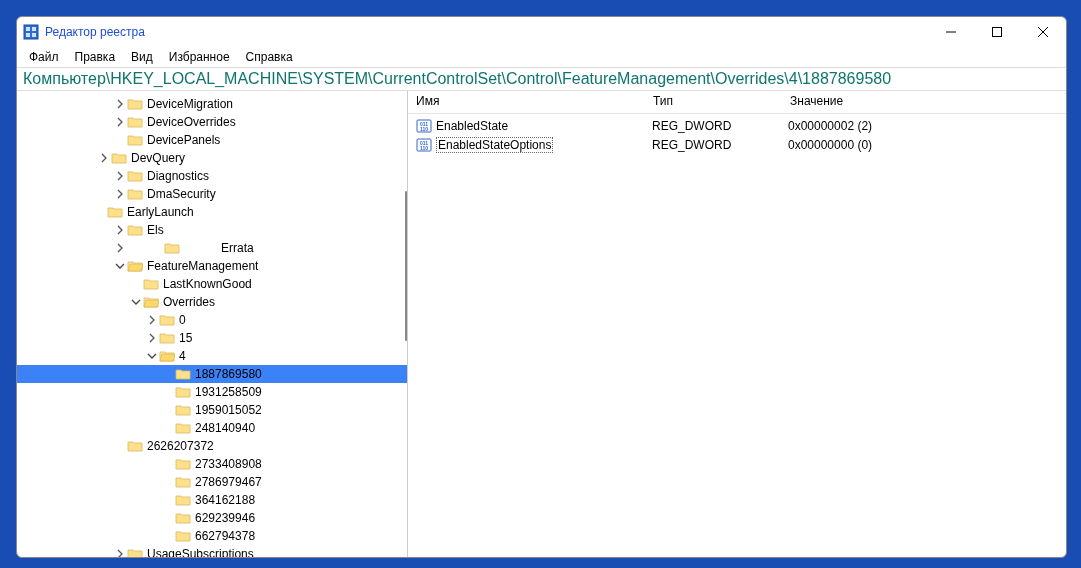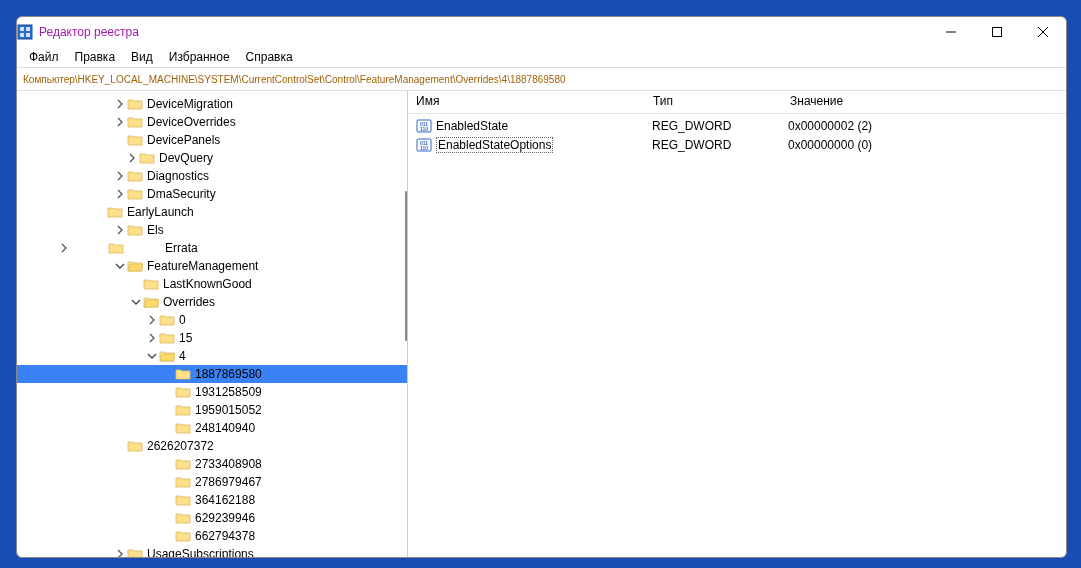--- a/index.html
+++ b/index.html
@@ -1,23 +1,23 @@
 <!DOCTYPE html>
 <html><head>
 <meta charset="utf-8">
 <style>
 html,body{margin:0;padding:0;font-family:"Segoe UI",Tahoma,sans-serif;font-size:12px;color:#000;background:#1a4db3;overflow:hidden;width:1081px;height:568px}
 .window{position:absolute;left:16px;top:16px;width:1049px;height:540px;background:#fff;border:1px solid #888;display:flex;flex-direction:column;border-radius:6px;overflow:hidden}
-.titlebar{height:30px;display:flex;align-items:center;font-size:12px;color:#a21caf}
+.titlebar{height:30px;display:flex;align-items:center;padding-left:6px;font-size:12px;color:#1d4ed8}
 .titlebar .icon{width:16px;height:16px;margin-right:6px;display:flex;align-items:center;justify-content:center}
 .win-controls{margin-left:auto;display:flex}
 .win-btn{width:46px;height:30px;display:flex;align-items:center;justify-content:center;color:#000}
 .menubar{height:20px;display:flex;align-items:center;padding:0 4px;font-size:12px}
 .menu-item{padding:2px 8px}
-.addressbar{height:22px;border-top:1px solid #ddd;border-bottom:1px solid #ddd;display:flex;align-items:center;padding:0 6px;font-size:10px;color:#a16207;background:#fff}
+.addressbar{height:22px;border-top:1px solid #ddd;border-bottom:1px solid #ddd;display:flex;align-items:center;padding:0 6px;font-size:16px;color:#0f766e;background:#fff}
 .content{flex:1;display:flex;overflow:hidden}
 .tree-pane{width:390px;border-right:1px solid #ccc;overflow:auto;padding-top:4px;position:relative}
 .tree-scroll-handle{position:absolute;right:0;top:100px;width:2px;height:150px;background:#888;border-radius:2px}
 .list-pane{flex:1;display:flex;flex-direction:column;overflow:auto}
 .col-headers{height:22px;display:flex;font-size:12px;color:#000;border-bottom:1px solid #e5e5e5}
 .col{padding:3px 8px;border-right:1px solid transparent}
 .col.name{width:220px}
 .col.type{width:120px}
 .col.value{flex:1}
 .list-rows{padding-top:2px}
@@ -113,21 +113,21 @@
         </div>
         <div class="tree-row" style="padding-left: 96px;">
           <span class="expander hidden"></span>
           <span class="folder-icon">
             <svg width="16" height="16" viewBox="0 0 16 16">
               <path d="M1 4 L1 13 L15 13 L15 5 L7 5 L6 4 Z" fill="#ffe08a" stroke="#d9b75f" stroke-width="0.8"></path>
             </svg>
           </span>
           <span class="tree-label">DevicePanels</span>
         </div>
-        <div class="tree-row" style="padding-left: 108px;">
+        <div class="tree-row" style="padding-left: 80px;">
           <span class="expander">
             <svg width="10" height="10" viewBox="0 0 10 10">
               <path d="M3 1 L7 5 L3 9" fill="none" stroke="#555" stroke-width="1.3"></path>
             </svg>
           </span>
           <span class="folder-icon">
             <svg width="16" height="16" viewBox="0 0 16 16">
               <path d="M1 4 L1 13 L15 13 L15 5 L7 5 L6 4 Z" fill="#ffe08a" stroke="#d9b75f" stroke-width="0.8"></path>
             </svg>
           </span>
@@ -174,21 +174,21 @@
               <path d="M3 1 L7 5 L3 9" fill="none" stroke="#555" stroke-width="1.3"></path>
             </svg>
           </span>
           <span class="folder-icon">
             <svg width="16" height="16" viewBox="0 0 16 16">
               <path d="M1 4 L1 13 L15 13 L15 5 L7 5 L6 4 Z" fill="#ffe08a" stroke="#d9b75f" stroke-width="0.8"></path>
             </svg>
           </span>
           <span class="tree-label">Els</span>
         </div>
-        <div class="tree-row" style="padding-left: 40px; gap: 37px;">
+        <div class="tree-row" style="padding-left: 96px; gap: 37px;">
           <span class="expander">
             <svg width="10" height="10" viewBox="0 0 10 10">
               <path d="M3 1 L7 5 L3 9" fill="none" stroke="#555" stroke-width="1.3"></path>
             </svg>
           </span>
           <span class="folder-icon">
             <svg width="16" height="16" viewBox="0 0 16 16">
               <path d="M1 4 L1 13 L15 13 L15 5 L7 5 L6 4 Z" fill="#ffe08a" stroke="#d9b75f" stroke-width="0.8"></path>
             </svg>
           </span>

